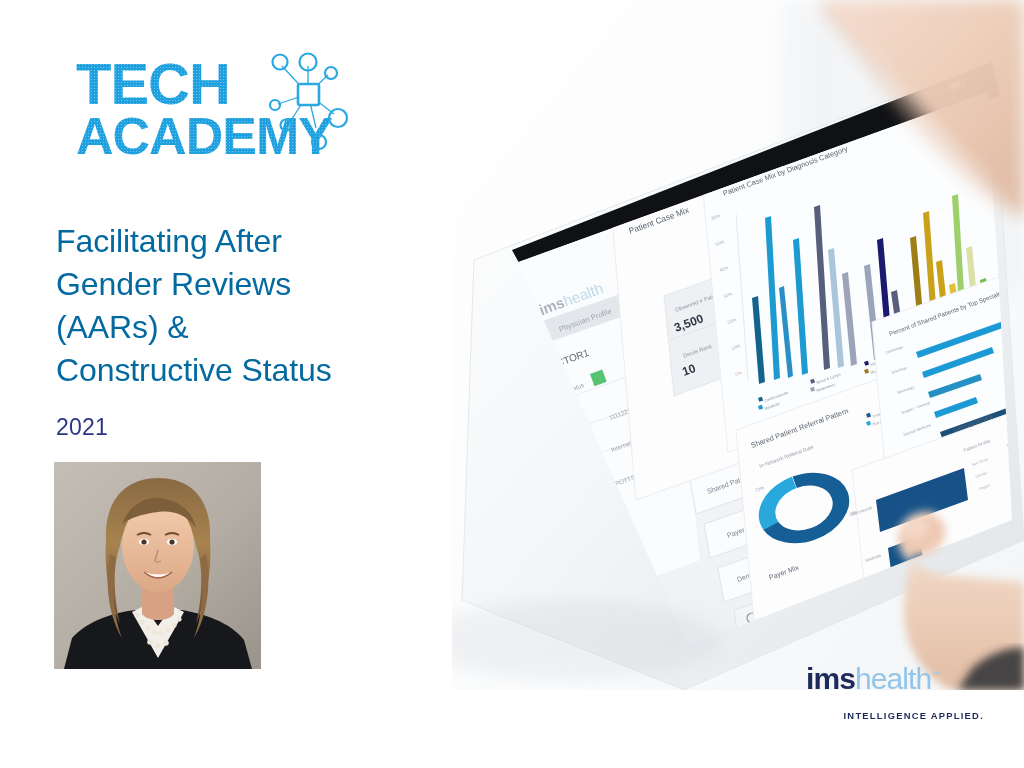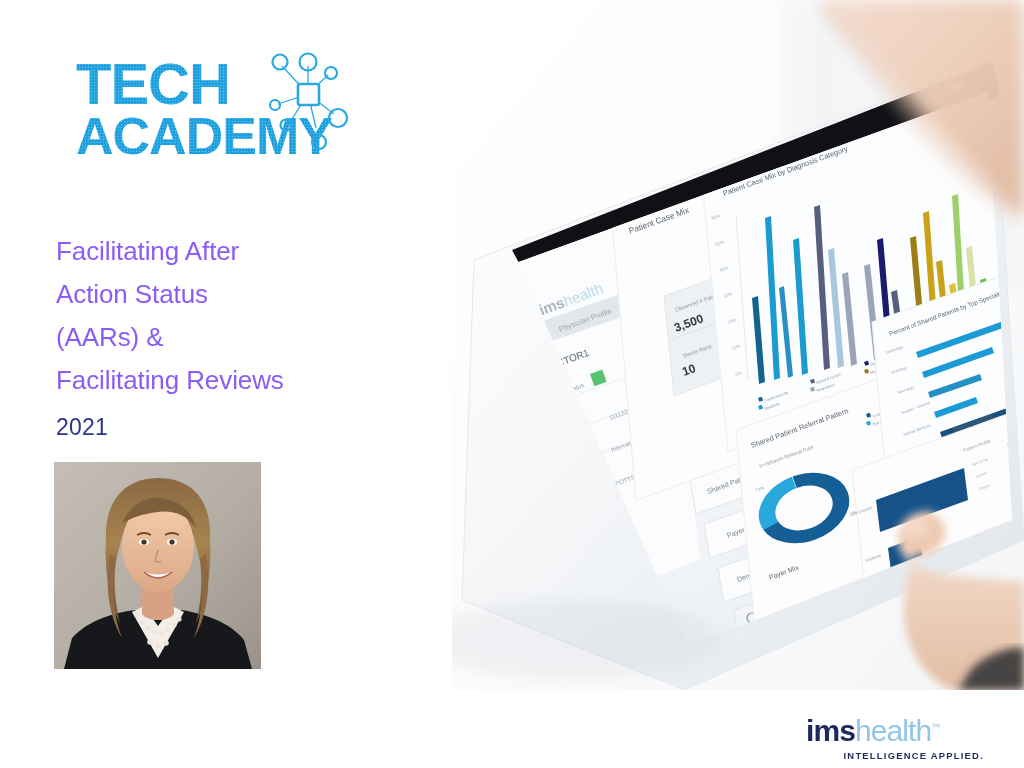--- a/index.html
+++ b/index.html
@@ -27,24 +27,24 @@
   .logo-block {
     position: absolute;
     left: 72px; top: 42px;
     width: 280px; height: 140px;
   }
   .logo-svg { display: block; width: 280px; height: 140px; }
 
   
   .title {
     position: absolute;
-    left: 56px; top: 230px;
+    left: 56px; top: 220px;
     width: 400px;
-    color: #8b5cf6;
-    font-size: 26px;
+    color: #0369a1;
+    font-size: 32px;
     font-weight: 400;
     line-height: 43px;
     letter-spacing: -0.1px;
   }
   .title-line { display: block; white-space: nowrap; }
 
   .year {
     position: absolute;
     left: 56px; top: 414px;
     color: #2c3585;
@@ -69,40 +69,40 @@
     left: 452px; top: 0;
     width: 572px; height: 690px;
     overflow: hidden;
     background: #ffffff;
   }
   .photo-svg { display: block; width: 572px; height: 690px; }
 
   
   .ims-logo {
     position: absolute;
-    left: 806px; top: 712px;
+    left: 806px; top: 660px;
     width: 180px; height: 52px;
   }
   .ims-wordmark {
     font-size: 30px;
     font-weight: 700;
     letter-spacing: -0.9px;
     line-height: 30px;
     white-space: nowrap;
   }
   .ims-a { color: #1d2b5c; }
   .ims-b { color: #93c5e8; font-weight: 400; }
   .ims-tm {
     color: #93c5e8;
     font-size: 9px;
     vertical-align: super;
     font-weight: 400;
   }
   .ims-tagline {
-    margin-top: 4px;
+    margin-top: 16px;
     color: #1d2b5c;
     font-size: 9.4px;
     font-weight: 700;
     letter-spacing: 1.25px;
     text-align: right;
     padding-right: 2px;
     white-space: nowrap;
   }
 </style>
 </head>
@@ -140,23 +140,23 @@
           <circle cx="203" cy="63" r="5" stroke-width="2.2"></circle>
           <circle cx="266" cy="76" r="9" stroke-width="2.2"></circle>
           <circle cx="214" cy="83" r="5.5" stroke-width="2.2"></circle>
           <circle cx="247" cy="100" r="7" stroke-width="2.2"></circle>
         </g>
       </svg>
     </div>
 
     <div class="title">
       <span class="title-line">Facilitating After</span>
-      <span class="title-line">Action Status</span>
+      <span class="title-line">Gender Reviews</span>
       <span class="title-line">(AARs) &amp;</span>
-      <span class="title-line">Facilitating Reviews</span>
+      <span class="title-line">Constructive Status</span>
     </div>
 
     <div class="year">2021</div>
 
     <div class="portrait">
       <svg class="portrait-svg" viewBox="0 0 207 207">
         <defs>
           <linearGradient id="bgGrad" x1="0" y1="0" x2="1" y2="1">
             <stop offset="0%" stop-color="#c4beb6"></stop>
             <stop offset="55%" stop-color="#b4ada4"></stop>

